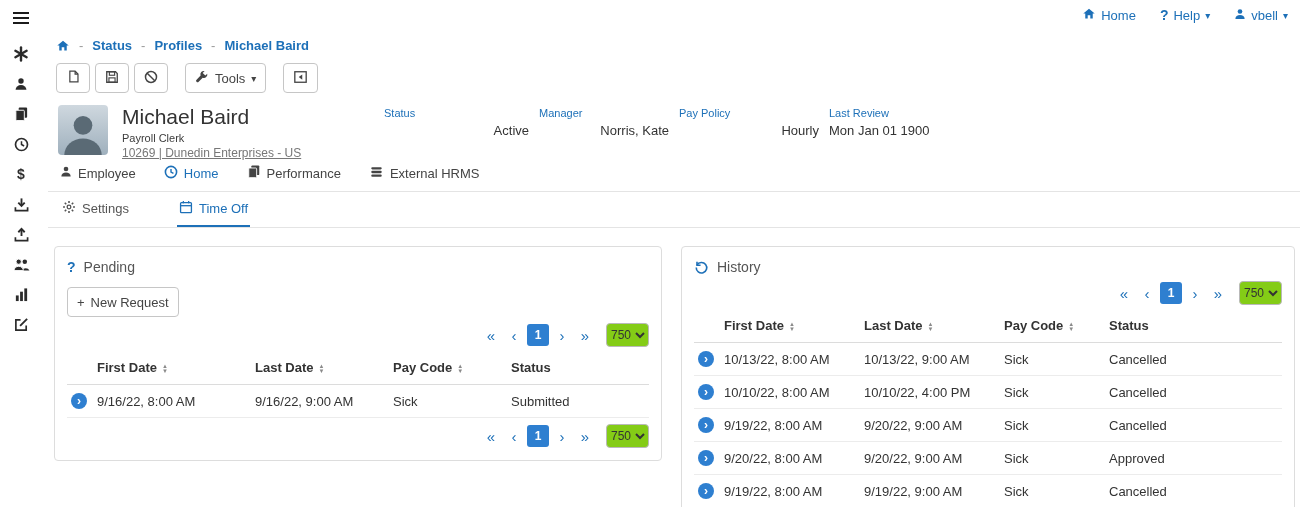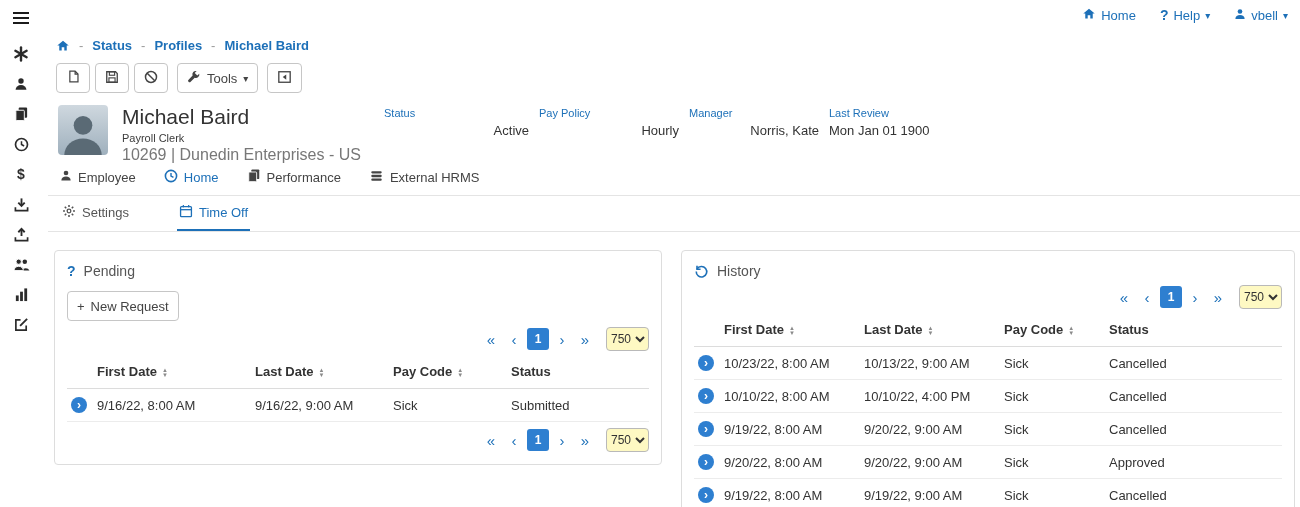--- a/index.html
+++ b/index.html
@@ -29,30 +29,30 @@
   .breadcrumb { display:flex; align-items:center; gap:9px; padding-left:8px; height:22px;
     margin-top:4px; font-weight:bold; color:var(--accent); }
   .crumb-home { display:flex; align-items:center; color:var(--accent); cursor:pointer; }
   .crumb-sep { color:#9a9a9a; font-weight:normal; }
   .crumb { cursor:pointer; }
 
   .toolbar { display:flex; gap:5px; padding-left:8px; margin-top:7px; }
   .tbtn { height:30px; min-width:34px; border:1px solid #c6c6c6; border-radius:4px; background:#fff;
     display:flex; align-items:center; justify-content:center; gap:6px; padding:0 9px;
     color:#444; cursor:pointer; font-size:13px; }
-  .tbtn-gap { margin-left:4px; }
+  .tbtn-gap { margin-left:12px; }
 
   
   .profile { display:flex; padding-left:10px; margin-top:12px; align-items:flex-start; }
   .avatar { width:50px; height:50px; border-radius:4px; overflow:hidden; flex:0 0 auto;
     background:linear-gradient(#cfd8df,#9fb0bd); display:flex; align-items:flex-end; justify-content:center; }
   .name-block { margin-left:14px; width:262px; }
   .p-name { font-size:21px; color:#333; line-height:24px; }
   .p-title { font-size:11px; color:#3c3c3c; margin-top:3px; font-weight:normal; }
-  .p-id { font-size:16px; color:#777; margin-top:2px; }
+  .p-id { font-size:12px; color:#777; margin-top:2px;text-decoration:underline; }
   .p-fields { display:flex; padding-top:2px; }
   .p-field { padding-right:10px; }
   .p-field.w1{width:155px}.p-field.w2{width:140px}.p-field.w3{width:150px}
   .p-label { color:var(--accent); font-size:11px; }
   .p-value { font-size:13px; color:#333; margin-top:4px;text-align:right; }
 
   
   .tabs { display:flex; gap:28px; padding-left:12px; margin-top:4px;
     border-bottom:1px solid #e4e4e4; padding-bottom:9px;text-align:center; }
   .tab { display:flex; gap:6px; align-items:center; color:#444; cursor:pointer; }
@@ -74,21 +74,21 @@
   .hist-icon { color:var(--accent); display:flex; }
 
   .new-request { margin-top:12px; }
 
   .pager { display:flex; justify-content:flex-end; align-items:center; gap:3px; margin-top:6px; }
   .pg-btn { min-width:20px; height:20px; display:flex; align-items:center; justify-content:center;
     color:var(--accent); font-size:15px; cursor:pointer; line-height:1; }
   .pg-cur { min-width:22px; height:22px; background:var(--accent-bright); color:#fff;
     border-radius:3px; font-size:12px; font-weight:bold; cursor:default; }
   .pg-size { height:24px; border:1px solid #b9b9b9; border-radius:4px; font-size:12px;
-    margin-left:8px; color:#333; background:#fef9c3;
+    margin-left:8px; color:#333; background:#84cc16;
     font-family:"Liberation Sans","DejaVu Sans",sans-serif; }
 
   table.grid { width:100%; border-collapse:collapse; margin-top:4px; font-size:13px; }
   table.grid th { text-align:left; font-weight:bold; color:#333; padding:9px 4px;
     border-bottom:1px solid #dcdcdc; white-space:nowrap; }
   table.grid td { padding:8px 4px; border-bottom:1px solid #ececec; color:#333; white-space:nowrap; }
   .sort { display:inline-flex; flex-direction:column; margin-left:5px; vertical-align:middle; }
   .sort i { font-style:normal; font-size:6px; line-height:5px; color:#8a8a8a; }
   .expand { width:16px; height:16px; border-radius:50%; background:var(--accent-bright); color:#fff;
     display:flex; align-items:center; justify-content:center; font-size:12px; font-weight:bold;
@@ -259,27 +259,27 @@
     <div class="name-block">
       <div class="p-name">Michael Baird</div>
       <div class="p-title">Payroll Clerk</div>
       <div class="p-id">10269 | Dunedin Enterprises - US</div>
     </div>
     <div class="p-fields">
       <div class="p-field w1">
         <div class="p-label">Status</div>
         <div class="p-value">Active</div>
       </div>
+      <div class="p-field w2">
+        <div class="p-label">Manager</div>
+        <div class="p-value">Norris, Kate</div>
+      </div>
       <div class="p-field w3">
         <div class="p-label">Pay Policy</div>
         <div class="p-value">Hourly</div>
-      </div>
-      <div class="p-field w2">
-        <div class="p-label">Manager</div>
-        <div class="p-value">Norris, Kate</div>
       </div>
       <div class="p-field">
         <div class="p-label">Last Review</div>
         <div class="p-value">Mon Jan 01 1900</div>
       </div>
     </div>
   </div>
 
   <div class="tabs">
     <span class="tab">
@@ -464,21 +464,21 @@
                   <i>▼</i>
                 </span></th>
             <th><span>Status</span></th>
           </tr>
         </thead>
         <tbody>
           <tr>
             <td>
                 <span class="expand">›</span>
               </td>
-            <td>10/23/22, 8:00 AM</td>
+            <td>10/13/22, 8:00 AM</td>
             <td>10/13/22, 9:00 AM</td>
             <td>Sick</td>
             <td>Cancelled</td>
           </tr>
           <tr>
             <td>
                 <span class="expand">›</span>
               </td>
             <td>10/10/22, 8:00 AM</td>
             <td>10/10/22, 4:00 PM</td>

